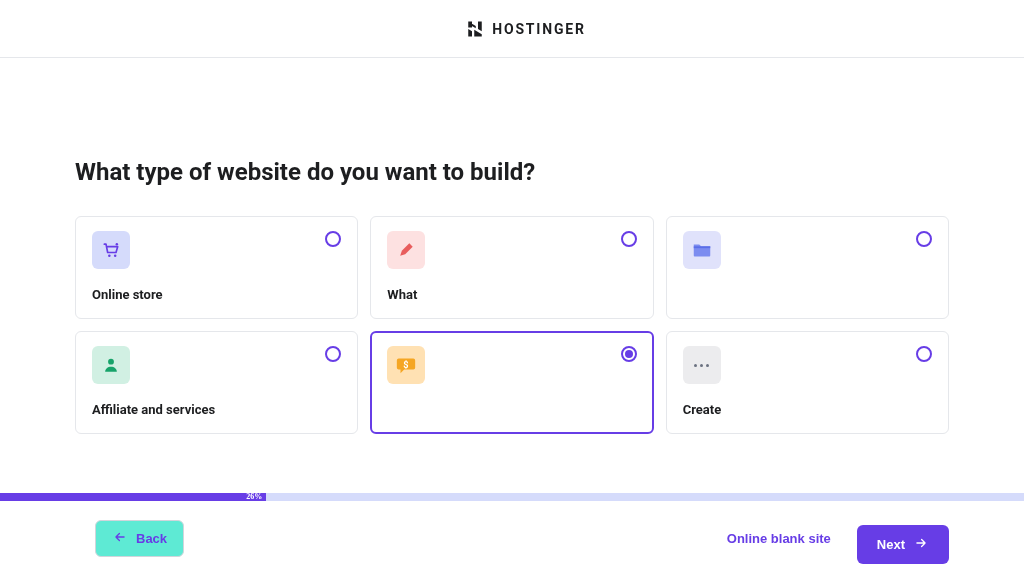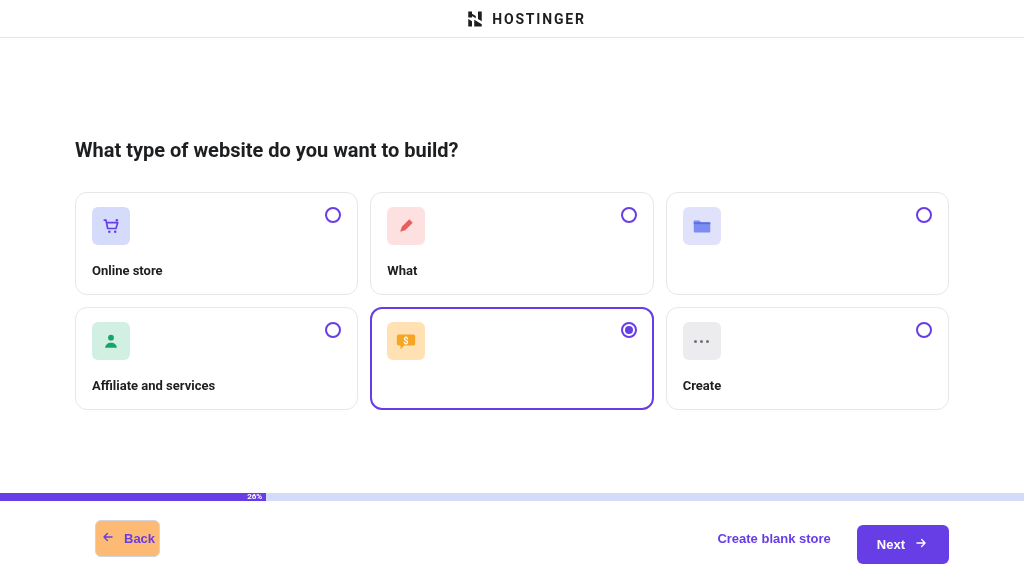--- a/index.html
+++ b/index.html
@@ -1,41 +1,41 @@
 <!DOCTYPE html>
 <html><head>
 <meta charset="utf-8">
 <style>
   * { box-sizing: border-box; margin: 0; padding: 0; }
   html, body { width: 1024px; height: 576px; font-family: -apple-system, BlinkMacSystemFont, "Segoe UI", Roboto, Arial, sans-serif; background: #fff; color: #1d1e20; overflow: hidden; }
-  .header { height: 38px; border-bottom: 1px solid #e5e7eb; display: flex; align-items: center; justify-content: center; padding-left: 28px; }
+  .header { height: 58px; border-bottom: 1px solid #e5e7eb; display: flex; align-items: center; justify-content: center; padding-left: 28px; }
   .logo { display: flex; align-items: center; gap: 8px; font-weight: 700; letter-spacing: 1.8px; font-size: 14px; color: #1d1e20; }
   .logo-icon { width: 18px; height: 18px; }
   .main { padding: 100px 75px 0 75px; }
-  .question { font-size: 20px; font-weight: 700; color: #1d1e20; margin-bottom: 30px; }
+  .question { font-size: 24px; font-weight: 700; color: #1d1e20; margin-bottom: 30px; }
   .grid { display: grid; grid-template-columns: repeat(3, 1fr); gap: 12px; }
-  .card { border: 1px solid #e5e7eb; border-radius: 12px; padding: 14px 16px 16px 16px; position: relative; cursor: pointer; background: #fff; }
+  .card { border: 1px solid #e5e7eb; border-radius: 6px; padding: 14px 16px 16px 16px; position: relative; cursor: pointer; background: #fff; }
   .card.selected { border: 2px solid #673de6; padding: 13px 15px 15px 15px; }
   .card-top { display: flex; align-items: flex-start; justify-content: space-between; }
   .icon-box { width: 38px; height: 38px; border-radius: 6px; display: flex; align-items: center; justify-content: center; }
   .icon-purple { background: #d5dbfb; }
   .icon-pink { background: #fde1e1; }
   .icon-indigo { background: #e0e2fb; }
   .icon-green { background: #d1f0e3; }
   .icon-orange { background: #ffe1b3; }
   .icon-gray { background: #ececee; }
   .radio { width: 16px; height: 16px; border: 2px solid #673de6; border-radius: 50%; position: relative; flex-shrink: 0; }
   .radio.checked::after { content: ""; position: absolute; top: 2px; left: 2px; width: 8px; height: 8px; background: #673de6; border-radius: 50%; }
   .card-label { margin-top: 18px; font-size: 13px; font-weight: 700; color: #1d1e20; }
   .progress-wrap { position: absolute; left: 0; right: 0; bottom: 75px; height: 8px; background: #d5dbfb; }
   .progress-fill { height: 100%; background: #673de6; position: relative; }
-  .progress-text { position: absolute; right: 4px; top: -1px; font-size: 8px; font-weight: 700; color: #fff; }
+  .progress-text { position: absolute; right: 4px; top: -1px; font-size: 8px; font-weight: 700; color: #fff; font-family: Liberation Serif, serif; }
   .footer { position: absolute; left: 0; right: 0; bottom: 0; height: 75px; display: flex; align-items: center; justify-content: space-between; padding: 0 75px 0 95px; background: #fff; }
   .btn { display: inline-flex; align-items: center; gap: 8px; font-size: 13px; font-weight: 700; border-radius: 6px; cursor: pointer; border: none; }
-  .btn-back { border: 1px solid #d1d5db; background: #fdba74; color: #673de6; padding: 9px 4px; }
+  .btn-back { border: 1px solid #d1d5db; background: #5eead4; color: #673de6; padding: 9px 16px; }
   .footer-right { display: flex; align-items: center; gap: 26px; }
   .btn-blank { background: transparent; color: #673de6; }
   .btn-next { background: #673de6; color: #fff; padding: 11px 20px; margin-top: 12px; }
   .dots { display: flex; gap: 3px; }
   .dots span { width: 3px; height: 3px; background: #6b7280; border-radius: 50%; display: block; }
 </style>
 </head>
 <body>
 
 <div class="header">
@@ -144,21 +144,21 @@
   <button class="btn btn-back">
     <span>
       <svg width="16" height="14" viewBox="0 0 24 24" fill="none">
           <path d="M19 12H5m0 0l6-6m-6 6l6 6" stroke="#673de6" stroke-width="2.2" stroke-linecap="round" stroke-linejoin="round"></path>
         </svg>
     </span>
     <span>Back</span>
   </button>
   <div class="footer-right">
     <button class="btn btn-blank">
-      <span>Create blank store</span>
+      <span>Online blank site</span>
     </button>
     <button class="btn btn-next">
       <span>Next</span>
       <span>
         <svg width="16" height="14" viewBox="0 0 24 24" fill="none">
             <path d="M5 12h14m0 0l-6-6m6 6l-6 6" stroke="#fff" stroke-width="2.2" stroke-linecap="round" stroke-linejoin="round"></path>
           </svg>
       </span>
     </button>
   </div>

